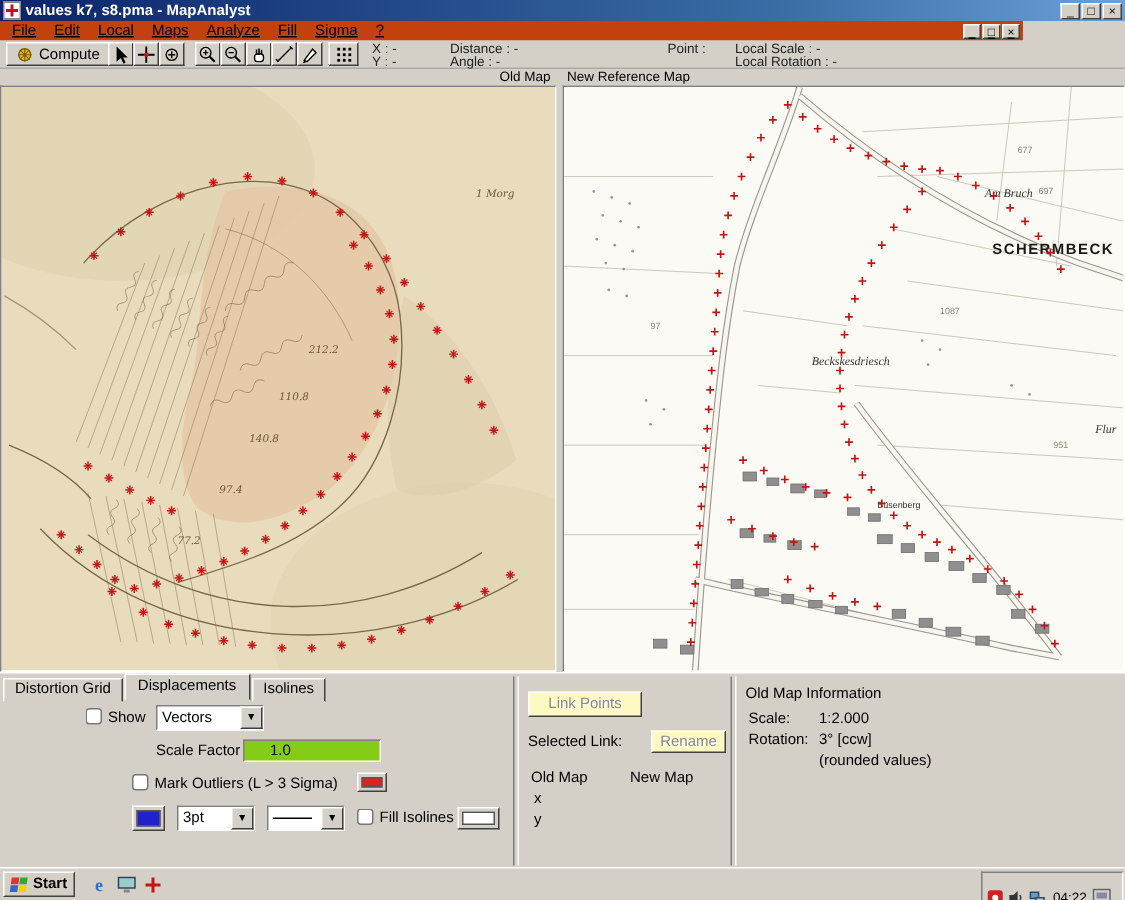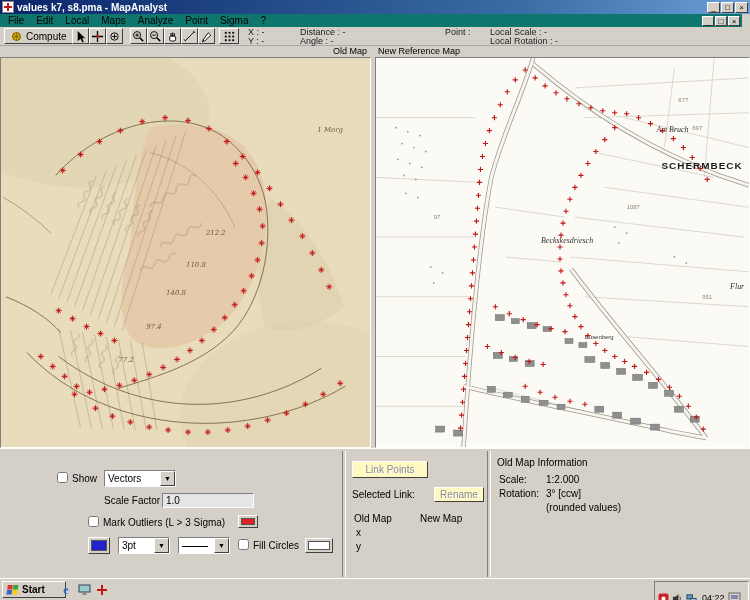--- a/index.html
+++ b/index.html
@@ -8,21 +8,21 @@
   .abs{position:absolute;}
   
   .titlebar{left:0;top:0;width:750px;height:14px;background:linear-gradient(to right,#0a246a,#3a6ea5 70%,#6d9fd8);color:#fff;display:flex;align-items:center;padding:0 2px;box-sizing:border-box;}
   .titlebar .title-text{font-size:10px;font-weight:bold;margin-left:3px;white-space:nowrap;}
   .app-icon{width:10px;height:10px;background:#fff;border:1px solid #888;display:inline-block;position:relative;}
   .app-icon::after{content:"";position:absolute;left:4px;top:1px;width:2px;height:8px;background:#c41414;}
   .app-icon::before{content:"";position:absolute;left:1px;top:4px;width:8px;height:2px;background:#c41414;}
   .winbtns{margin-left:auto;display:flex;gap:1px;}
   .wbtn{width:13px;height:11px;font-size:8px;line-height:9px;text-align:center;color:#000;border:1px solid;border-color:#ffffff #404040 #404040 #ffffff;background:#d4d0c8;box-sizing:border-box;cursor:default;}
   
-  .menubar{left:0;top:14px;width:742px;height:13px;background:#0f766e;display:flex;align-items:center;padding-left:2px;box-sizing:border-box;}
+  .menubar{left:0;top:14px;width:682px;height:13px;background:#c2410c;display:flex;align-items:center;padding-left:2px;box-sizing:border-box;text-decoration:underline;}
   .menu-item{padding:0 6px;height:12px;line-height:12px;cursor:default;}
   .child-btns{margin-left:auto;display:flex;gap:1px;margin-right:2px;}
   .child-btns .wbtn{width:12px;height:10px;}
   
   .toolbar{left:0;top:27px;width:750px;height:19px;background:#d4d0c8;border-bottom:1px solid #aaa;box-sizing:border-box;}
   .tbtn{position:absolute;top:1px;width:17px;height:16px;display:flex;align-items:center;justify-content:center;border:1px solid;border-color:#ffffff #404040 #404040 #ffffff;background:#d4d0c8;box-sizing:border-box;}
   .compute-btn{position:absolute;left:4px;top:1px;height:16px;padding:0 6px;display:flex;align-items:center;gap:4px;border:1px solid;border-color:#ffffff #404040 #404040 #ffffff;background:#d4d0c8;box-sizing:border-box;font-size:10px;}
   .tlabel{position:absolute;font-size:9px;line-height:9px;color:#222;white-space:nowrap;}
   
   .mapstrip{left:0;top:46px;width:750px;height:11px;background:#d4d0c8;font-size:9px;line-height:11px;}
@@ -35,31 +35,31 @@
   .lbl-town{font:bold 10px "Liberation Sans",sans-serif;fill:#1a1a1a;letter-spacing:1px;}
   .lbl-place{font:italic 8px "Liberation Serif",serif;fill:#333;}
   .lbl-small{font:6px "Liberation Sans",sans-serif;fill:#333;}
   .new-num{font:6px "Liberation Sans",sans-serif;fill:#8a8678;}
   
   .panel{left:0;top:448px;width:750px;height:130px;background:#d4d0c8;border-top:1px solid #fff;box-sizing:border-box;}
   .tab{position:relative;display:inline-block;padding:1px 7px 2px 7px;margin-right:1px;font-size:10px;border:1px solid;border-color:#ffffff #404040 transparent #ffffff;background:#d4d0c8;top:2px;}
   .tab.active{top:0;padding:2px 8px 3px 8px;z-index:2;border-bottom-color:#d4d0c8;}
   .groove-v{position:absolute;width:2px;border-left:1px solid #808080;border-right:1px solid #ffffff;}
   .cb{position:absolute;width:11px;height:11px;margin:0;}
-  .field{position:absolute;height:15px;border:1px solid;border-color:#808080 #ffffff #ffffff #808080;background:#e5e5e5;font-size:10px;padding:0 3px;box-sizing:border-box;font-family:"Liberation Sans",sans-serif;}
+  .field{position:absolute;height:15px;border:1px solid;border-color:#808080 #ffffff #ffffff #808080;background:#84cc16;font-size:10px;padding:0 17px;box-sizing:border-box;font-family:"Liberation Sans",sans-serif;}
   .combo{position:absolute;height:17px;border:1px solid;border-color:#808080 #ffffff #ffffff #808080;background:#fff;box-sizing:border-box;display:flex;align-items:center;}
   .combo .cval{flex:1;padding-left:3px;font-size:10px;overflow:hidden;white-space:nowrap;}
   .combo .carrow{width:15px;height:100%;border-left:1px solid #808080;background:#d4d0c8;display:flex;align-items:center;justify-content:center;font-size:7px;border:1px solid;border-color:#ffffff #404040 #404040 #ffffff;box-sizing:border-box;}
   .swatch{position:absolute;border:1px solid;border-color:#ffffff #404040 #404040 #ffffff;box-sizing:border-box;}
   .swatch .inner{position:absolute;left:2px;top:2px;right:2px;bottom:2px;border:1px solid #555;}
   .dbtn{position:absolute;height:17px;border:1px solid;border-color:#ffffff #404040 #404040 #ffffff;background:#fef9c3;color:#8a8a8a;text-shadow:1px 1px 0 #fff;font-size:10px;display:flex;align-items:center;justify-content:center;box-sizing:border-box;}
   .plabel{position:absolute;font-size:10px;color:#000;white-space:nowrap;}
   
   .taskbar{left:0;top:578px;width:750px;height:22px;background:#d4d0c8;border-top:1px solid #fff;box-sizing:border-box;}
-  .start-btn{position:absolute;left:2px;top:2px;width:64px;height:17px;display:flex;align-items:center;gap:3px;padding-left:3px;border:1px solid;border-color:#ffffff #404040 #404040 #ffffff;background:#d4d0c8;box-sizing:border-box;font-weight:bold;font-size:10px;}
+  .start-btn{position:absolute;left:2px;top:2px;width:48px;height:17px;display:flex;align-items:center;gap:3px;padding-left:3px;border:1px solid;border-color:#ffffff #404040 #404040 #ffffff;background:#d4d0c8;box-sizing:border-box;font-weight:bold;font-size:10px;}
   .qicon{position:absolute;top:3px;width:16px;height:16px;display:flex;align-items:center;justify-content:center;}
   .tray{position:absolute;right:1px;top:2px;height:17px;width:95px;border:1px solid;border-color:#808080 #ffffff #ffffff #808080;box-sizing:border-box;display:flex;align-items:center;gap:3px;padding:16px 3px;}
   .tray .time{font-size:9px;margin-left:2px;}
 </style>
 </head>
 <body>
 
 <div class="screen">
 
   <div class="abs titlebar">
@@ -71,21 +71,21 @@
       <span class="wbtn">×</span>
     </span>
   </div>
 
   <div class="abs menubar">
     <span class="menu-item">File</span>
     <span class="menu-item">Edit</span>
     <span class="menu-item">Local</span>
     <span class="menu-item">Maps</span>
     <span class="menu-item">Analyze</span>
-    <span class="menu-item">Point</span>
+    <span class="menu-item">Fill</span>
     <span class="menu-item">Sigma</span>
     <span class="menu-item">?</span>
     <span class="child-btns">
       <span class="wbtn">_</span>
       <span class="wbtn">□</span>
       <span class="wbtn">×</span>
     </span>
   </div>
 
   <div class="abs toolbar">
@@ -348,20 +348,23 @@
           <text x="318" y="72" class="new-num">697</text>
           <text x="252" y="152" class="new-num">1087</text>
           <text x="58" y="162" class="new-num">97</text>
           <text x="328" y="242" class="new-num">951</text>
         </g>
       <path stroke="#c41414" stroke-width="1.1" fill="none" d="M147.4 12H152.6M150 9.4V14.6M157.4 20H162.6M160 17.4V22.6M167.4 28H172.6M170 25.4V30.6M178.4 35H183.6M181 32.4V37.6M189.4 41H194.6M192 38.4V43.6M201.4 46H206.6M204 43.4V48.6M213.4 50H218.6M216 47.4V52.6M225.4 53H230.6M228 50.4V55.6M237.4 55H242.6M240 52.4V57.6M249.4 56H254.6M252 53.4V58.6M137.4 22H142.6M140 19.4V24.6M129.4 34H134.6M132 31.4V36.6M122.4 47H127.6M125 44.4V49.6M116.4 60H121.6M119 57.4V62.6M111.4 73H116.6M114 70.4V75.6M107.4 86H112.6M110 83.4V88.6M104.4 99H109.6M107 96.4V101.6M102.4 112H107.6M105 109.4V114.6M101.4 125H106.6M104 122.4V127.6M100.4 138H105.6M103 135.4V140.6M99.4 151H104.6M102 148.4V153.6M98.4 164H103.6M101 161.4V166.6M97.4 177H102.6M100 174.4V179.6M96.4 190H101.6M99 187.4V192.6M95.4 203H100.6M98 200.4V205.6M94.4 216H99.6M97 213.4V218.6M93.4 229H98.6M96 226.4V231.6M92.4 242H97.6M95 239.4V244.6M91.4 255H96.6M94 252.4V257.6M90.4 268H95.6M93 265.4V270.6M89.4 281H94.6M92 278.4V283.6M88.4 294H93.6M91 291.4V296.6M87.4 307H92.6M90 304.4V309.6M86.4 320H91.6M89 317.4V322.6M85.4 333H90.6M88 330.4V335.6M84.4 346H89.6M87 343.4V348.6M83.4 359H88.6M86 356.4V361.6M82.4 372H87.6M85 369.4V374.6M261.4 60H266.6M264 57.4V62.6M273.4 66H278.6M276 63.4V68.6M285.4 73H290.6M288 70.4V75.6M296.4 81H301.6M299 78.4V83.6M306.4 90H311.6M309 87.4V92.6M315.4 100H320.6M318 97.4V102.6M323.4 111H328.6M326 108.4V113.6M330.4 122H335.6M333 119.4V124.6M237.4 70H242.6M240 67.4V72.6M227.4 82H232.6M230 79.4V84.6M218.4 94H223.6M221 91.4V96.6M210.4 106H215.6M213 103.4V108.6M203.4 118H208.6M206 115.4V120.6M197.4 130H202.6M200 127.4V132.6M192.4 142H197.6M195 139.4V144.6M188.4 154H193.6M191 151.4V156.6M185.4 166H190.6M188 163.4V168.6M183.4 178H188.6M186 175.4V180.6M182.4 190H187.6M185 187.4V192.6M182.4 202H187.6M185 199.4V204.6M183.4 214H188.6M186 211.4V216.6M185.4 226H190.6M188 223.4V228.6M188.4 238H193.6M191 235.4V240.6M192.4 249H197.6M195 246.4V251.6M197.4 260H202.6M200 257.4V262.6M203.4 270H208.6M206 267.4V272.6M210.4 279H215.6M213 276.4V281.6M218.4 287H223.6M221 284.4V289.6M227.4 294H232.6M230 291.4V296.6M237.4 300H242.6M240 297.4V302.6M247.4 305H252.6M250 302.4V307.6M117.4 250H122.6M120 247.4V252.6M131.4 257H136.6M134 254.4V259.6M145.4 263H150.6M148 260.4V265.6M159.4 268H164.6M162 265.4V270.6M173.4 272H178.6M176 269.4V274.6M187.4 275H192.6M190 272.4V277.6M109.4 290H114.6M112 287.4V292.6M123.4 296H128.6M126 293.4V298.6M137.4 301H142.6M140 298.4V303.6M151.4 305H156.6M154 302.4V307.6M165.4 308H170.6M168 305.4V310.6M257.4 310H262.6M260 307.4V312.6M269.4 316H274.6M272 313.4V318.6M281.4 323H286.6M284 320.4V325.6M292.4 331H297.6M295 328.4V333.6M302.4 340H307.6M305 337.4V342.6M311.4 350H316.6M314 347.4V352.6M319.4 361H324.6M322 358.4V363.6M326.4 373H331.6M329 370.4V375.6M147.4 330H152.6M150 327.4V332.6M162.4 336H167.6M165 333.4V338.6M177.4 341H182.6M180 338.4V343.6M192.4 345H197.6M195 342.4V347.6M207.4 348H212.6M210 345.4V350.6"></path>
     </svg>
   </div>
 
   <div class="abs panel">
+    <div style="position:absolute;left:2px;top:0">
+      <span class="tab">Distortion Grid</span><span class="tab active">Displacements</span><span class="tab">Isolines</span>
+    </div>
     <div class="groove-v" style="left:342px;top:2px;height:126px"></div>
     <div class="groove-v" style="left:487px;top:2px;height:126px"></div>
 
     <input type="checkbox" class="cb" style="left: 57px; top: 23px;">
     <span class="plabel" style="left:72px;top:24px">Show</span>
     <div class="combo" style="left:104px;top:21px;width:72px">
       <span class="cval">Vectors</span>
       <span class="carrow">▼</span>
     </div>
     <span class="plabel" style="left:104px;top:46px">Scale Factor</span>
@@ -376,21 +379,21 @@
       </div>
     <div class="combo" style="left:118px;top:88px;width:52px">
       <span class="cval">3pt</span>
       <span class="carrow">▼</span>
     </div>
     <div class="combo" style="left:178px;top:88px;width:52px">
       <span class="cval"><span style="display:inline-block;width:26px;border-top:1px solid #000;vertical-align:middle"></span></span>
       <span class="carrow">▼</span>
     </div>
     <input type="checkbox" class="cb" style="left: 238px; top: 90px;">
-    <span class="plabel" style="left:253px;top:91px">Fill Circles</span>
+    <span class="plabel" style="left:253px;top:91px">Fill Isolines</span>
     <div class="swatch" style="left:305px;top:89px;width:28px;height:15px">
         <span class="inner" style="background:#ffffff"></span>
       </div>
 
     <div class="dbtn" style="left:352px;top:12px;width:76px">Link Points</div>
     <span class="plabel" style="left:352px;top:40px">Selected Link:</span>
     <div class="dbtn" style="left:434px;top:38px;width:50px;height:15px">Rename</div>
     <span class="plabel" style="left:354px;top:64px">Old Map</span>
     <span class="plabel" style="left:420px;top:64px">New Map</span>
     <span class="plabel" style="left:356px;top:78px">x</span>

